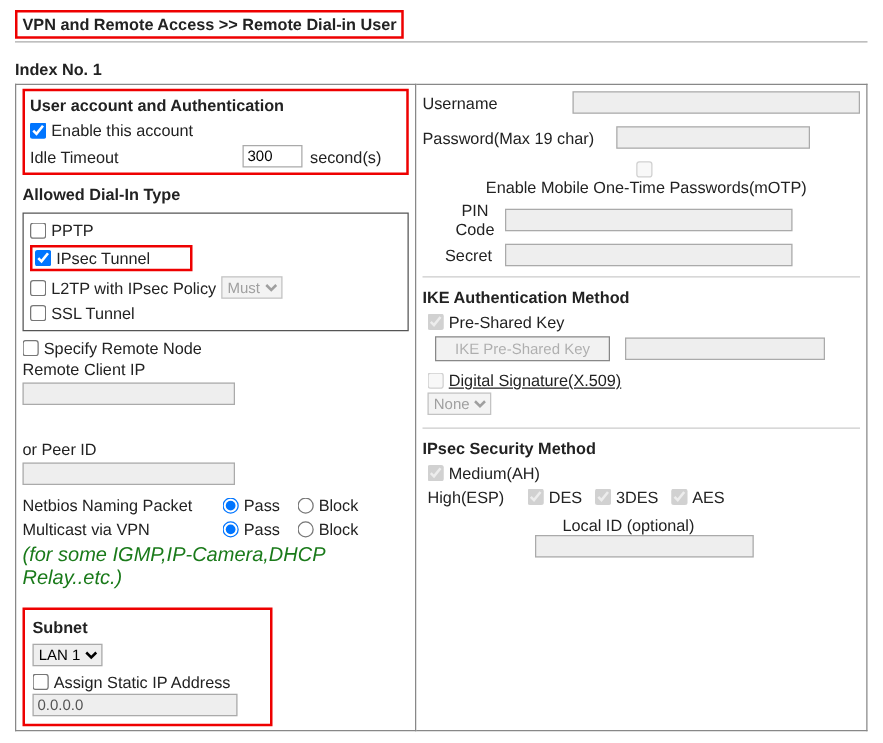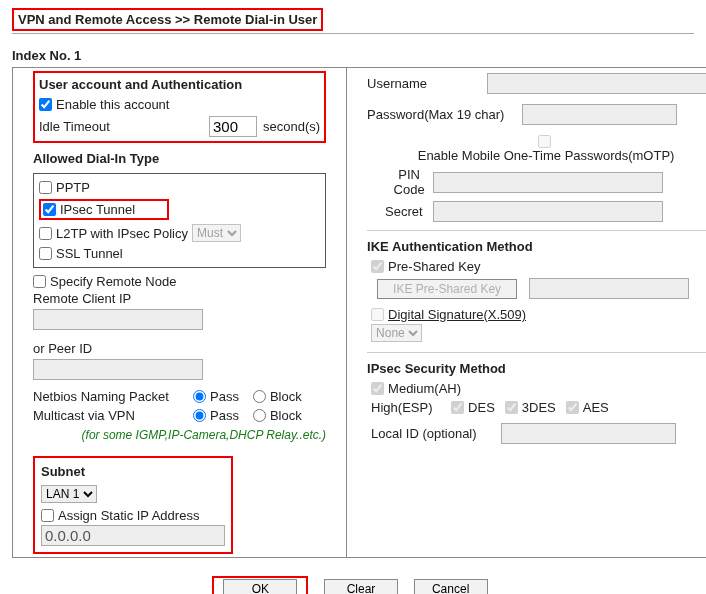--- a/index.html
+++ b/index.html
@@ -27,21 +27,21 @@
     font-weight: bold;
     margin: 14px 0 4px 0;
   }
   table.outer {
     border-collapse: collapse;
     width: 100%;
   }
   table.outer > tbody > tr > td {
     border: 1px solid #888;
     vertical-align: top;
-    padding: 3px 20px;
+    padding: 3px 5px;
   }
   .section-heading {
     font-weight: bold;
     padding: 2px 0 3px 0;
   }
   .inner-box {
     border: 1px solid #555;
     padding: 4px 5px;
     margin: 4px 0;
   }
@@ -49,48 +49,47 @@
     display: flex;
     align-items: center;
     padding: 2px 0;
     gap: 0;
   }
   input[type=checkbox], input[type=radio] {
     margin: 0 4px 0 0;
     vertical-align: middle;
   }
   input[type=text] {
-    font-size: 15px;
+    font-size: 12px;
     padding: 1px 3px;
     border: 1px solid #aaa;
     background: #fff;
   }
   input[type=text]:disabled {
     background: #eee;
   }
   select {
     font-size: 12px;
     border: 1px solid #aaa;
     background: #efefef;
   }
   select:disabled { color: #777; }
   .note {
     color: #1a7a1a;
     font-style: italic;
     padding: 3px 0 2px 0;
-    font-size: 12px;
-    text-align: right;
+    font-size: 16px;
   }
   .subnet-box {
     margin-top: 12px;
     padding: 4px 6px 6px 6px;
     width: 200px;
   }
   .static-ip {
-    width: 184px;
+    width: 164px;
     background: #eee !important;
   }
   .btn-row {
     text-align: center;
     margin-top: 18px;
   }
   button {
     font-size: 12px;
     padding: 2px 0;
     width: 74px;
@@ -160,21 +159,21 @@
     </div>
   </div>
 
   <div class="row">
     <input type="checkbox" style="">
     <span>Specify Remote Node</span>
   </div>
   <div>Remote Client IP</div>
   <input type="text" disabled="" class="grey-input" style="width: 170px; margin: 3px 0px;">
 
-  <div style="margin-top:8px;">or Peer ID</div>
+  <div style="margin-top:25px;">or Peer ID</div>
   <input type="text" disabled="" class="grey-input" style="width: 170px; margin: 3px 0px;">
 
   <div class="row" style="margin-top:4px;">
     <span style="width:160px;">Netbios Naming Packet</span>
     <input type="radio" name="nb" checked="" style="">
     <span>Pass</span>
     <input type="radio" name="nb" style="margin-left: 14px;">
     <span>Block</span>
   </div>
   <div class="row">
@@ -250,21 +249,21 @@
   </div>
   <div class="row" style="margin-left:4px;">
     <span style="width:80px;">High(ESP)</span>
     <input type="checkbox" checked="" disabled="" style="">
     <span>DES</span>
     <input type="checkbox" checked="" disabled="" style="margin-left: 10px;">
     <span>3DES</span>
     <input type="checkbox" checked="" disabled="" style="margin-left: 10px;">
     <span>AES</span>
   </div>
-  <div class="row" style="margin-left:4px;margin-top:4px;">
+  <div class="row" style="margin-left:4px;margin-top:4px;flex-direction:column;">
     <span style="width:130px;">Local ID (optional)</span>
     <input type="text" class="grey-input" disabled="" style="width: 175px;">
   </div>
 
 </td>
 </tr>
 </tbody>
 </table>
 
 <div class="btn-row">

